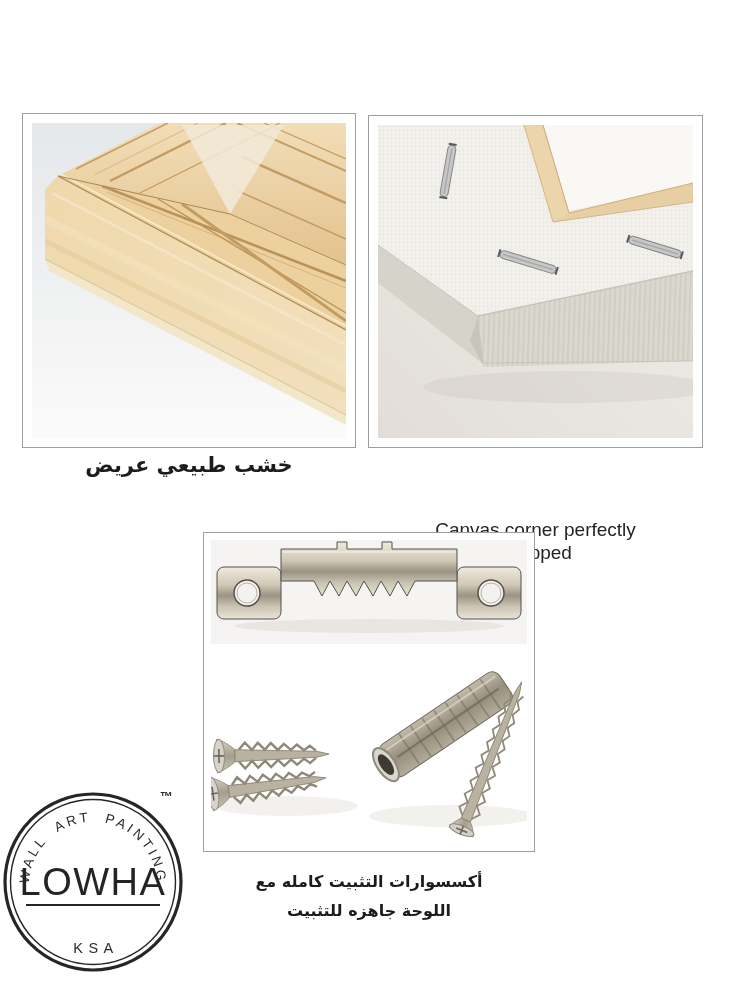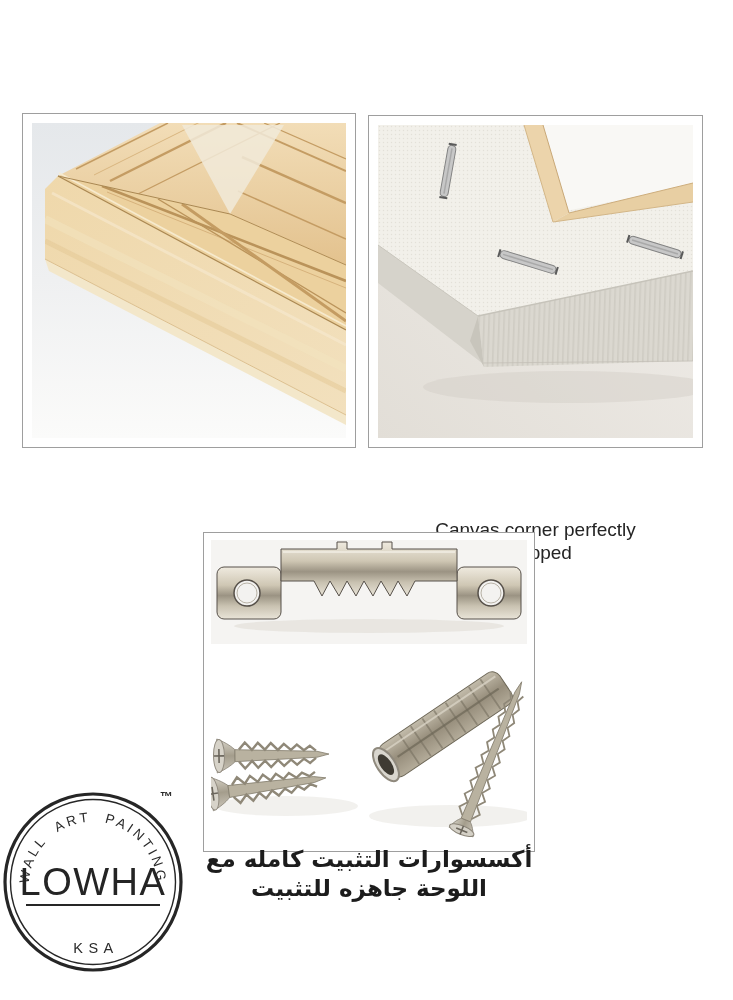--- a/index.html
+++ b/index.html
@@ -26,21 +26,21 @@
   }
   .caption-en{
     position:absolute;text-align:center;font-family:"Liberation Sans",sans-serif;
     font-size:19px;color:#242424;line-height:23px;
   }
   .cap-wood-ar{left:22px;width:334px;top:451px;}
   .cap-wood-en{left:22px;width:334px;top:482px;}
   .cap-canvas-ar{left:368px;width:335px;top:447px;}
   .cap-canvas-en{left:368px;width:335px;top:478px;margin-top:40px;}
   .cap-canvas-en .wrapbox{max-width:250px;margin:0 auto;}
-  .cap-hardware-ar{left:203px;width:332px;top:845px;font-size:23px;}
+  .cap-hardware-ar{left:203px;width:332px;top:867px;font-size:16px;}
   .logo{position:absolute;left:2px;top:785px;width:186px;height:195px;}
   .logo svg{display:block;width:186px;height:195px;}
 </style>
 </head>
 <body>
 
 <div class="page">
 
   <div class="photo-box box-wood">
     <svg viewBox="0 0 314 315" height="315" preserveAspectRatio="none" aria-hidden="true">
@@ -95,20 +95,21 @@
         <path d="M20,70 L314,222" stroke="#f6ead0" stroke-width="3" opacity="0.6"></path>
       </g>
       <polygon points="13,136 314,292 314,302 17,148" fill="#f3e7ca"></polygon>
       <path d="M13,136 L314,292" stroke="#dcbf8e" stroke-width="1" fill="none"></path>
       <path d="M27,50 L314,203" stroke="#f7ecd2" stroke-width="1.8" opacity="0.9" fill="none"></path>
       <path d="M26,53 L314,207" stroke="#aa8750" stroke-width="1.2" fill="none"></path>
       <path d="M26,53 L198,91" stroke="#aa8750" stroke-width="1" fill="none"></path>
       <path d="M198,91 L314,142" stroke="#b08c54" stroke-width="1" fill="none"></path>
     </svg>
   </div>
+  <div class="caption-ar cap-wood-ar" dir="rtl">خشب طبيعي عريض</div>
 
   <div class="photo-box box-canvas">
     <svg viewBox="0 0 315 313" height="313" preserveAspectRatio="none" aria-hidden="true">
       <defs>
         <linearGradient id="cbg" x1="1" y1="0" x2="0" y2="1">
           <stop offset="0" stop-color="#f1eeea"></stop>
             <stop offset="1" stop-color="#e2ded7"></stop>
         </linearGradient>
         <pattern id="weave" width="4" height="4" patternUnits="userSpaceOnUse">
           <rect width="4" height="4" fill="#f2f0ea"></rect>

